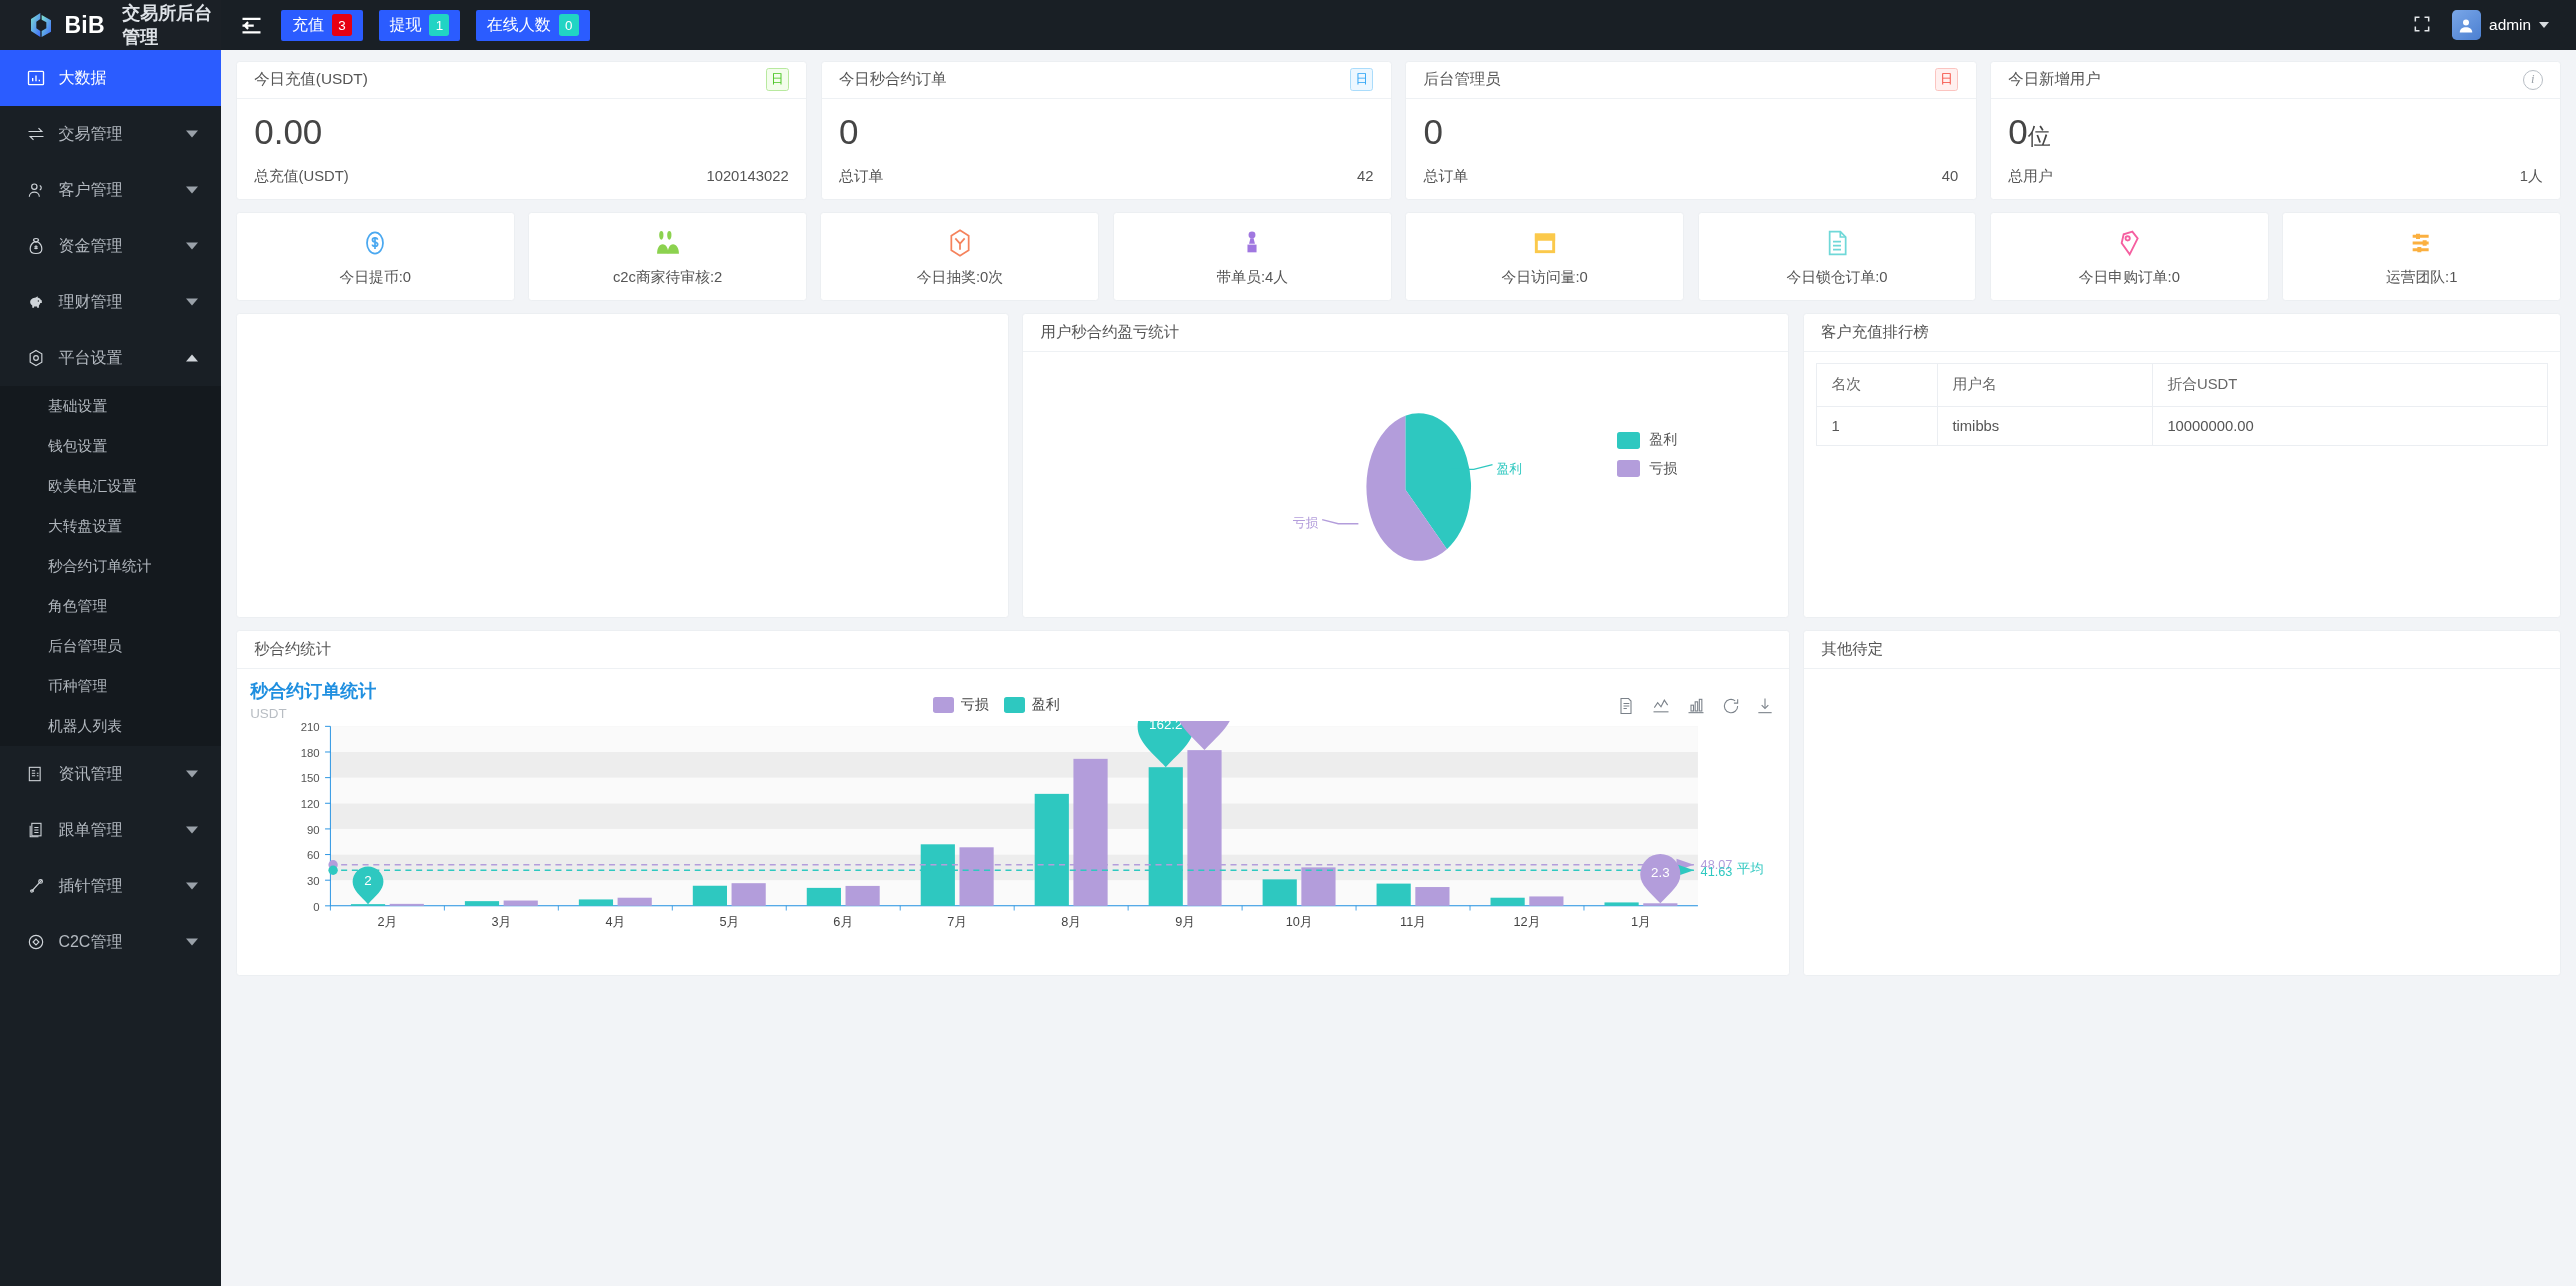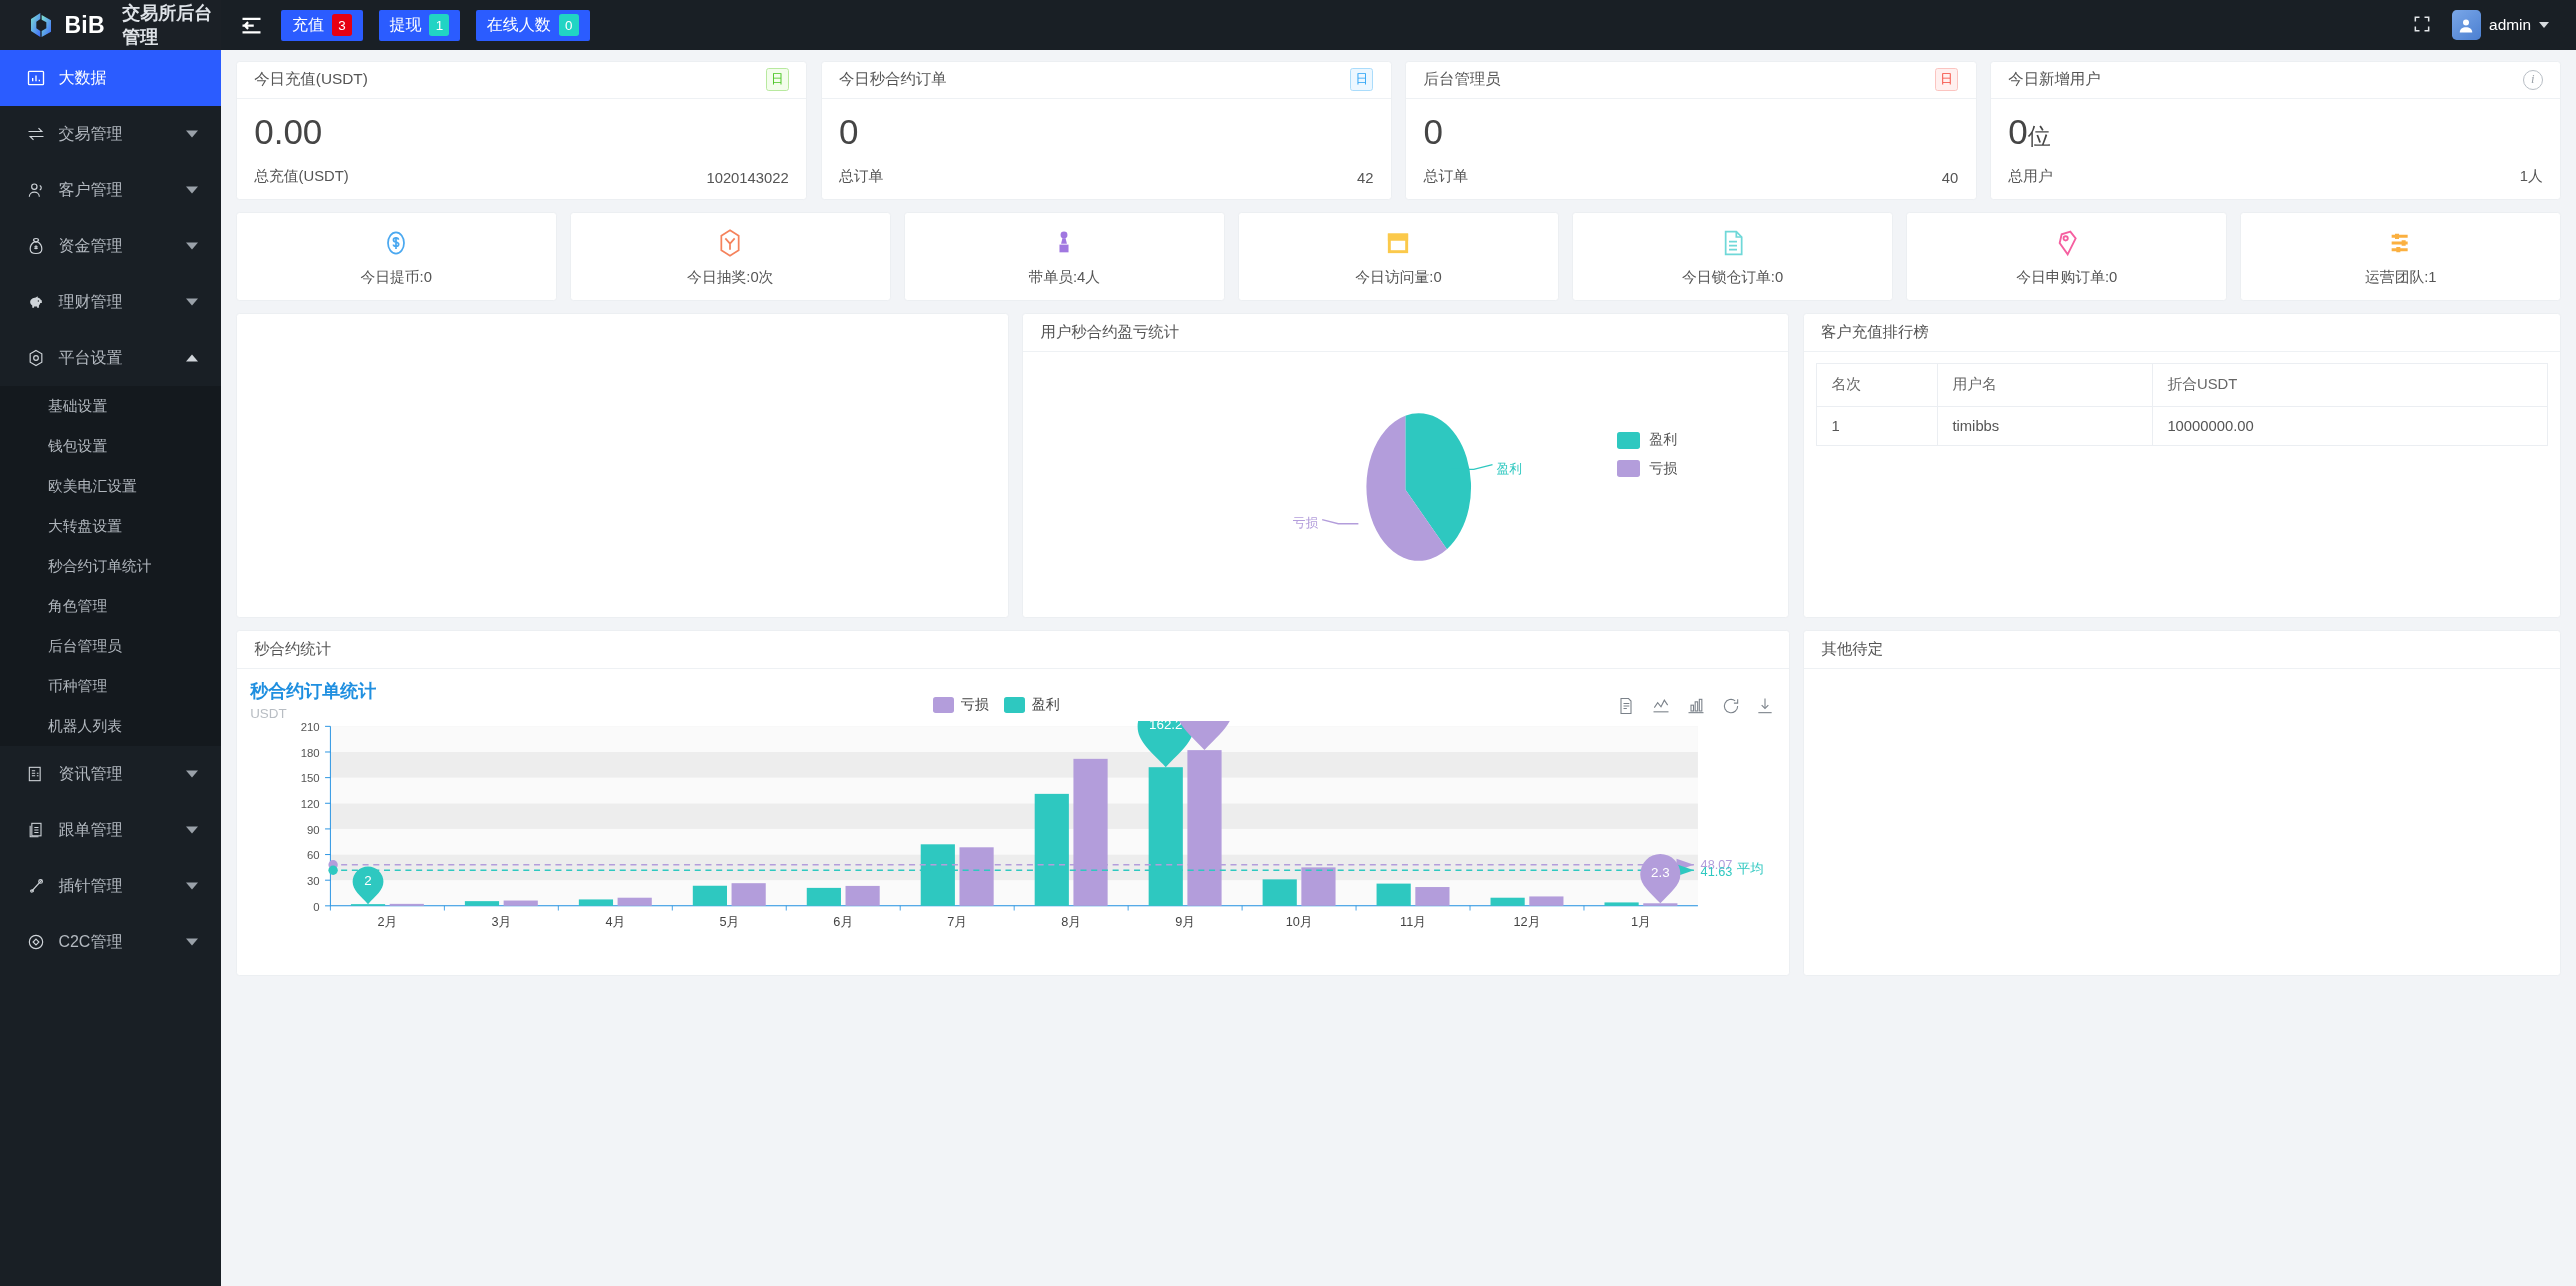--- a/index.html
+++ b/index.html
@@ -96,21 +96,21 @@
   }
   .tagbox.green { color:#49c522; border-color:#b8e99f; background:#f3fdec; }
   .tagbox.blue  { color:#2aa3f5; border-color:#aadcfb; background:#ecf7ff; }
   .tagbox.red   { color:#f5463a; border-color:#fbc4c0; background:#fff0ef; }
   .info-ic { width:20px;height:20px;border:1px solid #b8bec5;border-radius:50%;
              display:flex;align-items:center;justify-content:center;font-size:12.7px;color:#9aa1a8;
              font-family:"Liberation Serif",serif;font-style:italic;}
   .stat-body { padding:14.8px 17.4px 13.4px 17.4px; }
   .big-num { font-size:35px; color:#454545; line-height:1.1; }
   .big-num .unit { font-size:23px; }
-  .stat-foot { display:flex; justify-content:space-between; align-items:flex-end;
+  .stat-foot { display:flex; justify-content:space-between; align-items:center;
                font-size:14.8px; color:#555; margin-top:14.8px; }
 
   
   .tile {
     flex:1; background:#fff; border:0.7px solid #eceff2; border-radius:3.4px;
     height:89px; display:flex; flex-direction:column;
     align-items:center; justify-content:center; gap:8px; cursor:pointer;
   }
   .tile .tic { height:34px; display:flex; align-items:center; justify-content:center; }
   .tile .tic svg { width:32px; height:32px; }
@@ -392,20 +392,31 @@
 
       <div class="row">
         <div class="tile">
           <span class="tic">
             <svg viewBox="0 0 24 24" fill="none" stroke="#4aa8f0" stroke-width="1.3">
               <ellipse cx="12" cy="12" rx="6" ry="8"></ellipse>
                 <path d="M12 7.5v9M13.8 9.6c0-.9-.9-1.4-1.8-1.4s-1.9.5-1.9 1.5 1 1.4 1.9 1.6 2 .6 2 1.7-1 1.6-2 1.6-1.9-.5-1.9-1.4"></path>
             </svg>
           </span>
           <span class="tile-label">今日提币:0</span>
+        </div>
+        <div class="tile">
+          <span class="tic">
+            <svg viewBox="0 0 24 24" fill="#8cd24f">
+              <path d="M7 3c1 0 1.6 1.2 1.6 3S8 9.5 7 9.5 5.4 7.8 5.4 6 6 3 7 3z"></path>
+              <path d="M13 3c1 0 1.6 1.2 1.6 3S14 9.5 13 9.5 11.4 7.8 11.4 6 12 3 13 3z"></path>
+              <path d="M3.8 20c0-4 1.6-7 4.2-7s4.2 3 4.2 7z"></path>
+              <path d="M11.8 20c0-4 1.5-7 4-7s4.4 3 4.4 7z"></path>
+            </svg>
+          </span>
+          <span class="tile-label">c2c商家待审核:2</span>
         </div>
         <div class="tile">
           <span class="tic">
             <svg viewBox="0 0 24 24" fill="none" stroke="#f5825c" stroke-width="1.3">
               <path d="M12 2.5l6.5 4v11l-6.5 4-6.5-4v-11z"></path>
                 <path d="M8.5 8.5L12 12.5l3.5-4M12 12.5v4.5"></path>
             </svg>
           </span>
           <span class="tile-label">今日抽奖:0次</span>
         </div>

